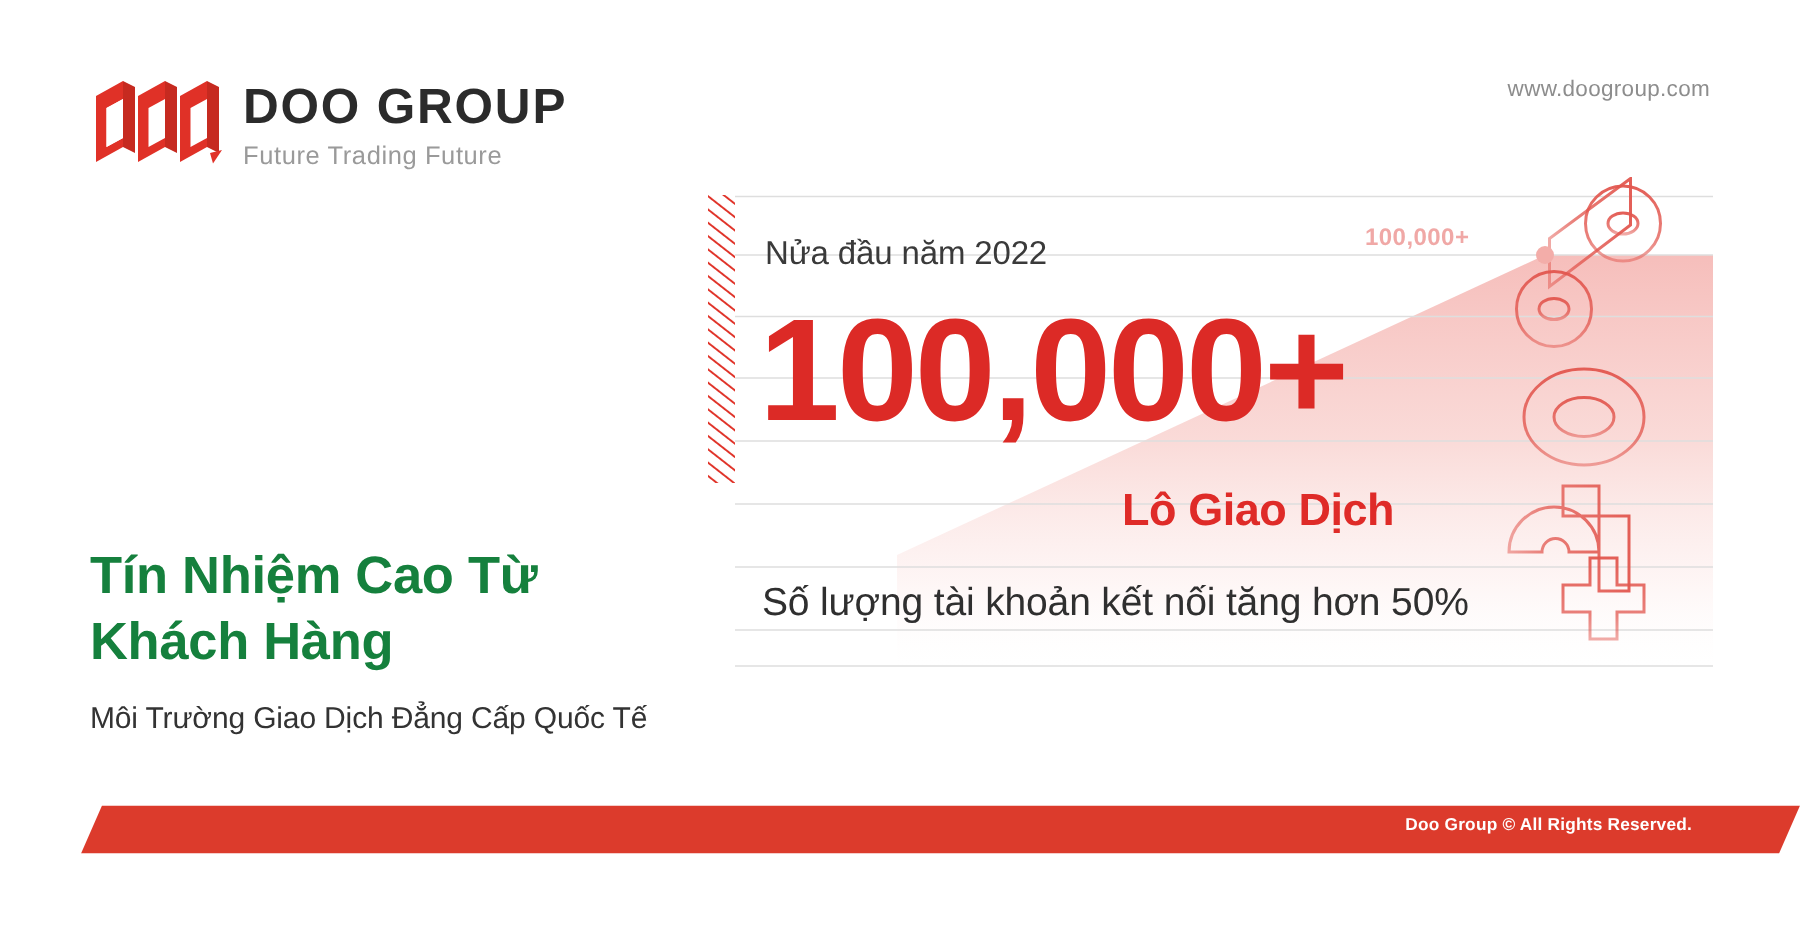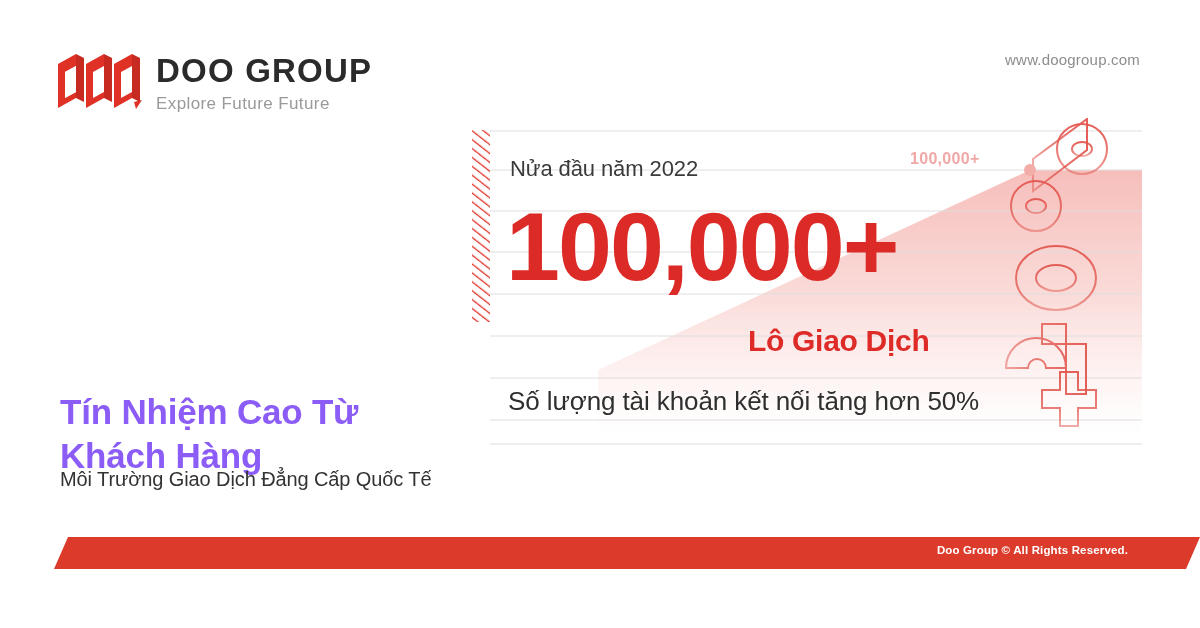--- a/index.html
+++ b/index.html
@@ -15,21 +15,21 @@
     position: relative;
     width: 1200px;
     height: 628px;
     background: #ffffff;
     overflow: hidden;
   }
 
   
   .logo-block {
     position: absolute;
-    left: 56px;
+    left: 62px;
     top: 52px;
     display: flex;
     align-items: flex-start;
     justify-content: flex-end;
   }
   .logo-mark { width: 86px; height: 58px; display: block; }
   .logo-text-wrap {
     margin-left: 14px;
     padding-top: 2px;
   }
@@ -60,23 +60,22 @@
 
   
   .headline {
     position: absolute;
     left: 60px;
     top: 362px;
     width: 420px;
     font-size: 35px;
     font-weight: 700;
     line-height: 1.27;
-    color: #8b5cf6;
+    color: #15803d;
     letter-spacing: -0.2px;
-    margin-top: 28px;
   }
   .subhead {
     position: absolute;
     left: 60px;
     top: 468px;
     font-size: 20px;
     font-weight: 400;
     color: #333333;
     letter-spacing: -0.1px;
     white-space: nowrap;
@@ -183,21 +182,21 @@
         <g fill="#E03127">
           <path d="M58 12 L76 2 L76 46 L58 56 Z"></path>
           <path d="M76 2 L84 6 L84 50 L76 46 Z" fill="#C62A20"></path>
           <path d="M65 20 L76 14 L76 40 L65 46 Z" fill="#ffffff"></path>
         </g>
         <path d="M78 50 L86 48 L80 57 Z" fill="#E03127"></path>
       </svg>
     </span>
     <span class="logo-text-wrap">
       <span class="logo-wordmark">DOO GROUP</span>
-      <span class="logo-tagline" style="display:block">Explore Future Future</span>
+      <span class="logo-tagline" style="display:block">Future Trading Future</span>
     </span>
   </div>
 
   <div class="site-url">www.doogroup.com</div>
 
   <div class="headline">
     <span>Tín Nhiệm Cao Từ</span><br>
     <span>Khách Hàng</span>
   </div>
   <div class="subhead">Môi Trường Giao Dịch Đẳng Cấp Quốc Tế</div>

